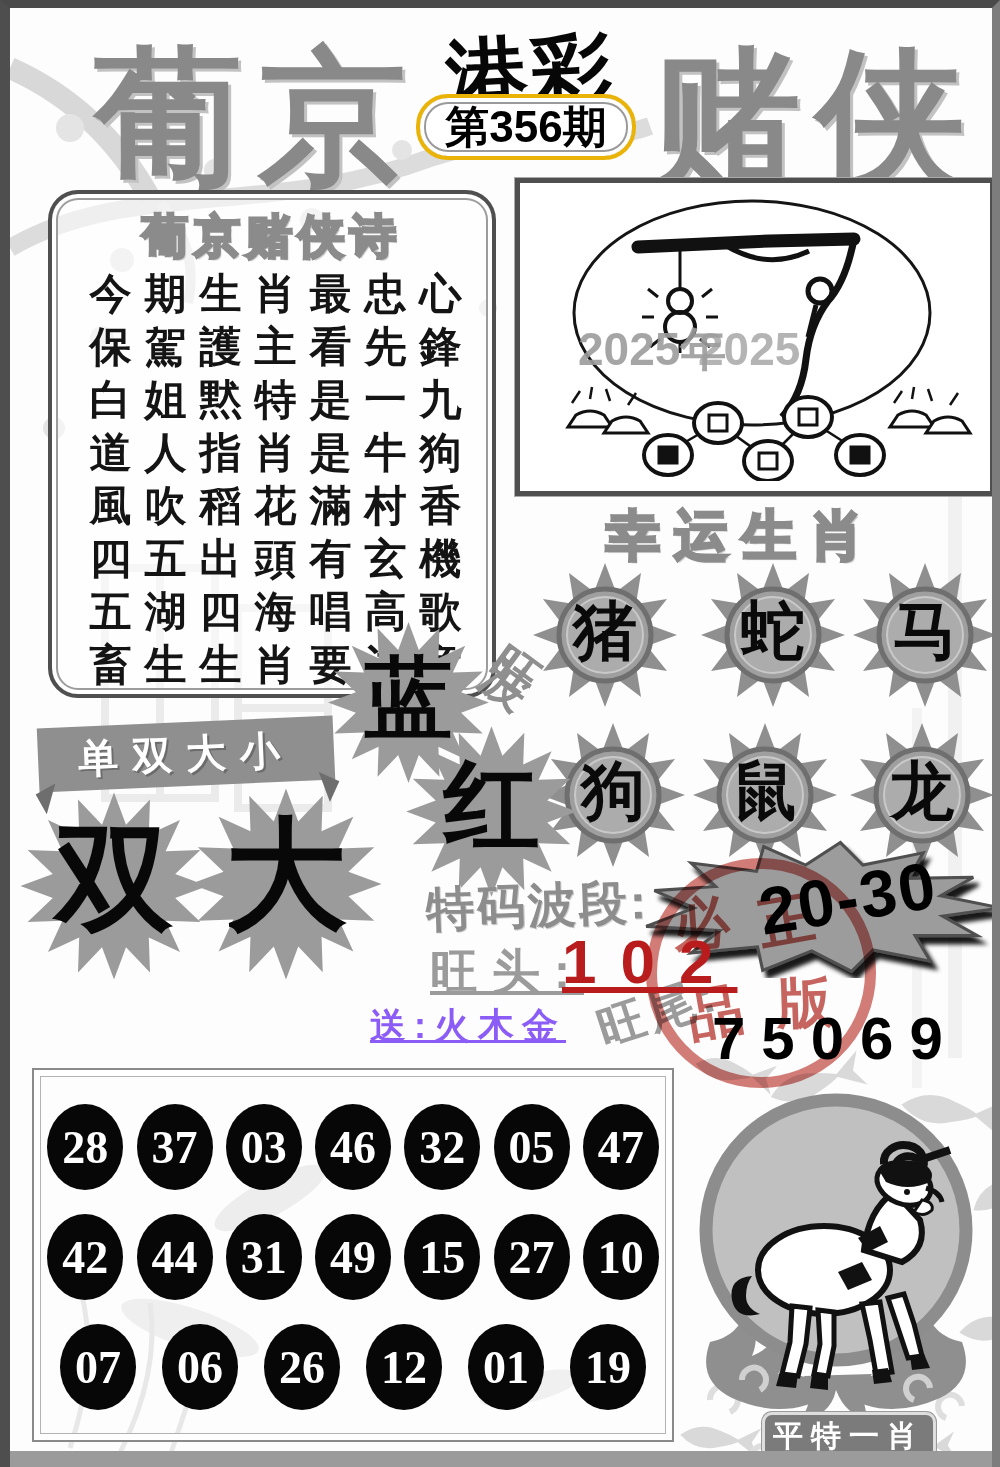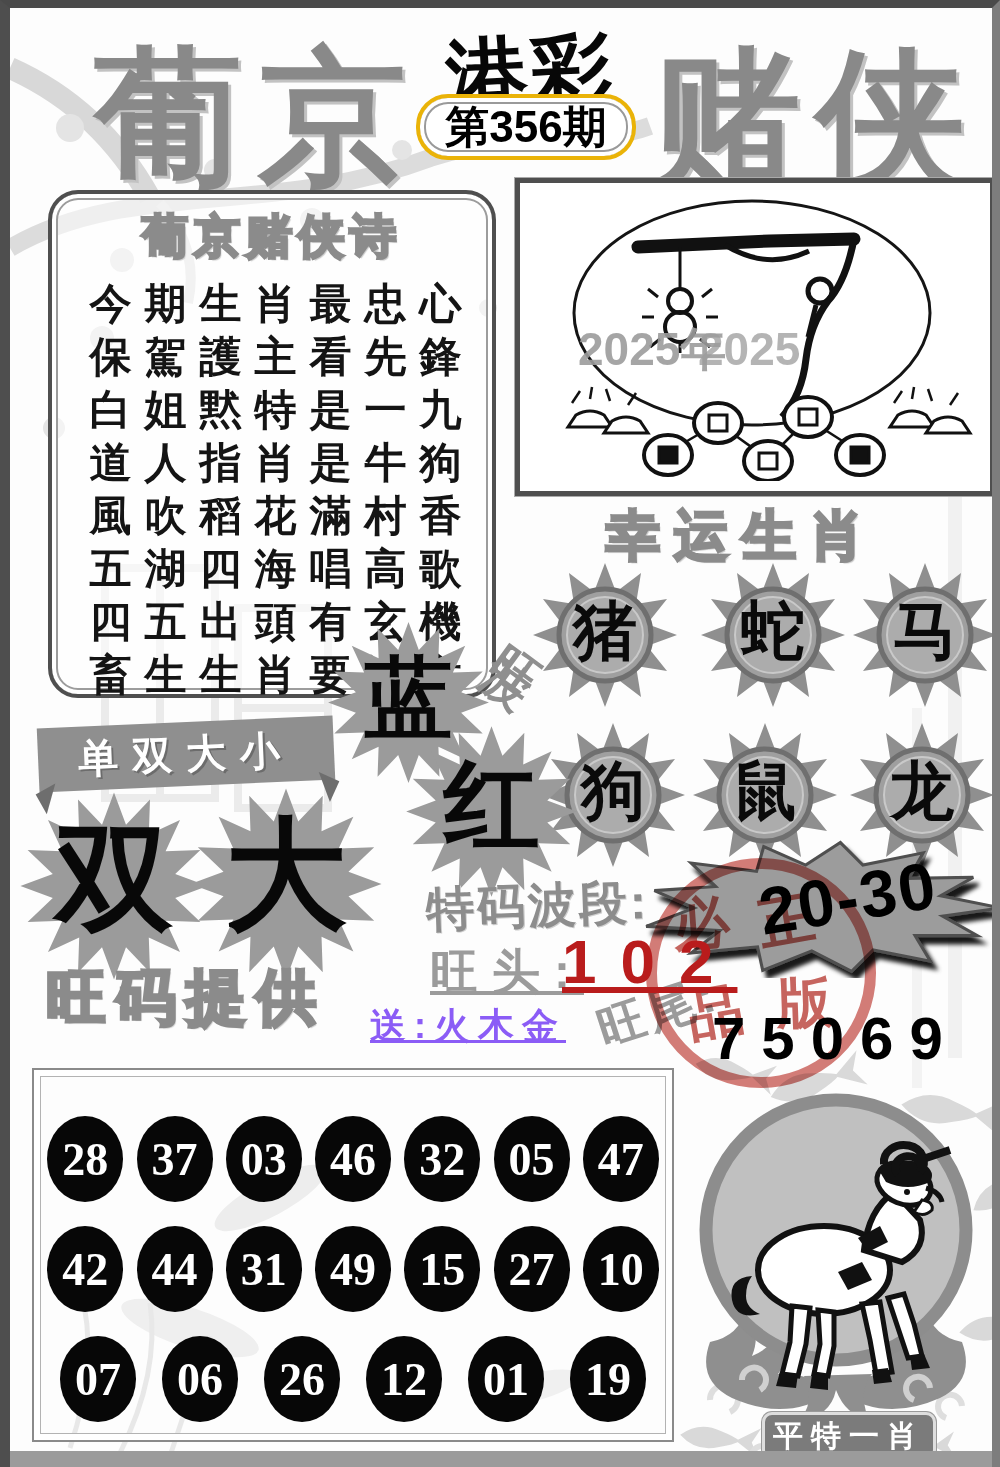--- a/index.html
+++ b/index.html
@@ -11,21 +11,21 @@
   .big-title{font-size:148px;font-weight:900;color:#898989;letter-spacing:16px;line-height:1;
              text-shadow:3px 3px 0 #c2c2c2;z-index:2;}
   .market{left:436px;top:12px;font-size:82px;font-weight:900;color:#070707;transform:rotate(-3deg);
           letter-spacing:2px;z-index:2;}
   .issue-pill{left:406px;top:86px;width:212px;height:58px;border:4px solid #eab308;border-radius:32px;
       background:#fff;box-shadow:inset 0 0 0 4px #fff,inset 0 0 0 6px #9a9a9a;display:flex;
       align-items:center;justify-content:center;font-size:44px;font-weight:900;color:#000;z-index:2;}
   .poem-box{left:38px;top:182px;width:440px;height:500px;border:4px solid #4f4f4f;border-radius:30px;
       box-shadow:inset 0 0 0 4px #fff,inset 0 0 0 6px #9c9c9c;background:rgba(255,255,255,.55);z-index:2;}
   .poem-title{margin-top:12px;text-align:center;font-size:46px;letter-spacing:6px;}
-  .poem-lines{margin-top:10px;padding-left:20px;}
+  .poem-lines{padding-left:20px;}
   .poem-line{height:53px;line-height:53px;text-align:center;letter-spacing:13px;font-size:42px;
       font-weight:700;color:#141414;font-family:"Liberation Serif","DejaVu Serif",serif;}
   .illus-box{left:505px;top:170px;width:470px;height:308px;border:5px solid #4f4f4f;background:#fff;
       box-shadow:0 0 0 1px #aaa;z-index:2;}
   .lucky-title{left:596px;top:492px;font-size:54px;letter-spacing:14px;z-index:2;}
   .flame-badge{width:150px;height:150px;z-index:3;}
   .flame-badge svg{width:150px;height:150px;display:block;}
   .badge-char{position:absolute;left:50%;top:50%;transform:translate(-50%,-54%);font-size:64px;
       font-weight:900;color:#0a0a0a;}
   .burst-badge{z-index:3;}
@@ -54,21 +54,21 @@
   .tail-value{left:702px;top:996px;font-size:60px;font-weight:900;color:#000;letter-spacing:16px;z-index:6;text-align:right;}
   .stamp{left:636px;top:850px;width:208px;height:208px;border:11px solid rgba(197,82,75,.75);
       border-radius:50%;transform:rotate(-10deg);z-index:5;mix-blend-mode:multiply;}
   .stamp span{position:absolute;font-family:"Liberation Serif","DejaVu Serif",serif;font-size:56px;
       font-weight:700;color:rgba(190,75,68,.85);}
   .stamp .s1{left:26px;top:8px;transform:rotate(6deg);}
   .stamp .s2{left:110px;top:20px;}
   .stamp .s3{left:24px;top:98px;}
   .stamp .s4{left:114px;top:104px;transform:rotate(8deg);}
   .num-box{left:22px;top:1060px;width:642px;height:374px;border:2px solid #8a8a8a;
-      box-shadow:inset 0 0 0 6px #fff,inset 0 0 0 7px #b3b3b3;z-index:2;padding-top:46px;box-sizing:border-box;}
+      box-shadow:inset 0 0 0 6px #fff,inset 0 0 0 7px #b3b3b3;z-index:2;padding-top:34px;box-sizing:border-box;}
   .num-row{display:flex;justify-content:space-evenly;margin-bottom:24px;}
   .ball{width:76px;height:86px;border-radius:50%;background:#070707;color:#fff;display:flex;
       align-items:center;justify-content:center;font-family:"Liberation Serif","DejaVu Serif",serif;
       font-weight:700;font-size:46px;}
   .medallion{left:676px;top:1072px;width:320px;height:340px;z-index:2;}
   .mascot-label{left:752px;top:1404px;width:168px;height:42px;background:#7b7b7b;border:3px solid #dedede;
       border-radius:10px;display:flex;align-items:center;justify-content:center;color:#fff;font-size:30px;
       letter-spacing:8px;font-weight:700;z-index:3;box-shadow:0 0 0 1px #9a9a9a;}
   .bottom-bar{left:0;bottom:0;width:100%;height:16px;background:#9b9b9b;z-index:7;}
   .bg-art{left:0;top:0;z-index:0;}
@@ -145,22 +145,22 @@
   <div class="abs big-title" style="left:642px;top:36px">赌侠</div>
 
   <div class="abs poem-box">
     <div class="poem-title bubble">葡京赌侠诗</div>
     <div class="poem-lines">
       <div class="poem-line">今期生肖最忠心</div>
       <div class="poem-line">保駕護主看先鋒</div>
       <div class="poem-line">白姐黙特是一九</div>
       <div class="poem-line">道人指肖是牛狗</div>
       <div class="poem-line">風吹稻花滿村香</div>
+      <div class="poem-line">四五出頭有玄機</div>
       <div class="poem-line">五湖四海唱高歌</div>
-      <div class="poem-line">四五出頭有玄機</div>
       <div class="poem-line">畜生生肖要注意</div>
     </div>
   </div>
 
   <div class="abs illus-box">
     <svg width="460" height="298" viewBox="0 0 460 298">
       <ellipse cx="232" cy="130" rx="178" ry="112" fill="none" stroke="#151515" stroke-width="3"></ellipse>
       <path d="M118,64 L250,58 L334,56" stroke="#111" stroke-width="13" fill="none" stroke-linecap="round"></path>
       <path d="M205,62 q42,26 84,6" stroke="#111" stroke-width="5" fill="none"></path>
       <line x1="160" y1="64" x2="160" y2="106" stroke="#111" stroke-width="3"></line>
@@ -299,21 +299,20 @@
     <filter id="dsh">
         <feDropShadow dx="5" dy="7" flood-color="#000" flood-opacity="0.9"></feDropShadow>
       </filter>
     <polygon filter="url(#dsh)" fill="#9c9c9c" stroke="#4f4f4f" stroke-width="3" points="355,65 298,73 332,92 271,92 286,117 230,106 209,127 170,107 122,126 117,103 52,109 80,87 8,83 55,65 16,48 76,44 52,21 116,29 123,5 164,23 198,1 220,23 279,11 265,36 328,35 296,53"></polygon>
   </svg>
   <div class="abs band-value">20-30</div>
 
   <div class="abs head-label">旺头:</div>
   <div class="abs head-value">102</div>
 
-  <div class="abs provide bubble">旺码提供</div>
 
   <div class="abs give">
     <span>送:</span><span>火木金</span>
   </div>
 
   <div class="abs tail-label">旺尾:</div>
   <div class="abs tail-value">75069</div>
 
   <div class="abs stamp">
     <span class="s1">必</span>

